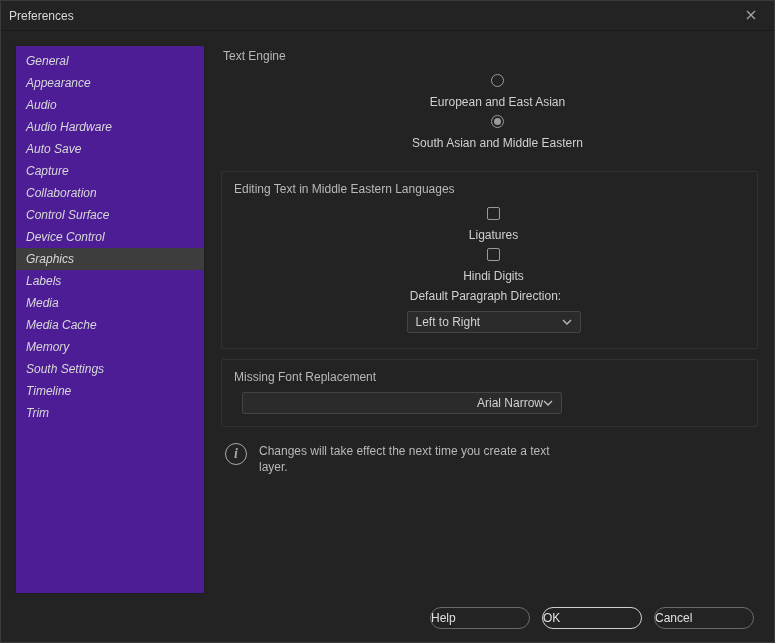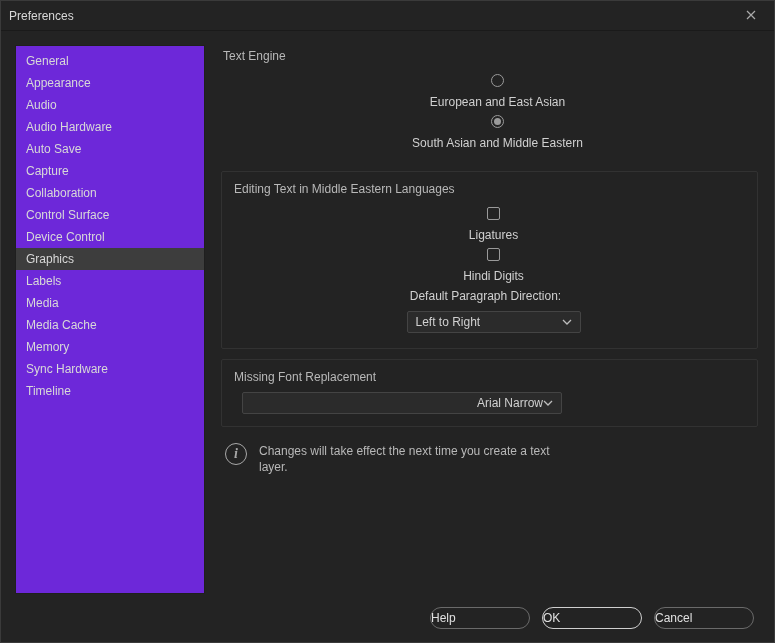--- a/index.html
+++ b/index.html
@@ -45,24 +45,25 @@
   .close-btn svg { width: 10px; height: 10px; }
   .body-area {
     flex: 1;
     display: flex;
     padding: 14px 14px 0 14px;
     gap: 14px;
     overflow: hidden;
   }
   .sidebar {
     width: 190px;
-    background: #6d28d9;
+    background: #4c1d95;
     border: 1px solid #1f1f1f;
     padding-top: 4px;
     overflow: hidden;
+    font-style: italic;
   }
   .sidebar-item {
     padding: 3px 10px;
     color: #d8d8d8;
     cursor: pointer;
     line-height: 16px;
   }
   .sidebar-item.selected {
     background: #3d3d3d;
   }
@@ -206,22 +207,23 @@
       <div class="sidebar-item"><span>Auto Save</span></div>
       <div class="sidebar-item"><span>Capture</span></div>
       <div class="sidebar-item"><span>Collaboration</span></div>
       <div class="sidebar-item"><span>Control Surface</span></div>
       <div class="sidebar-item"><span>Device Control</span></div>
       <div class="sidebar-item selected"><span>Graphics</span></div>
       <div class="sidebar-item"><span>Labels</span></div>
       <div class="sidebar-item"><span>Media</span></div>
       <div class="sidebar-item"><span>Media Cache</span></div>
       <div class="sidebar-item"><span>Memory</span></div>
-      <div class="sidebar-item"><span>Sync Hardware</span></div>
+      <div class="sidebar-item"><span>South Settings</span></div>
       <div class="sidebar-item"><span>Timeline</span></div>
+      <div class="sidebar-item"><span>Trim</span></div>
     </div>
 
     <div class="content">
 
       <div class="plain-title">Text Engine</div>
       <div style="padding-left:8px; margin-bottom:18px;">
         <div class="radio-row">
           <span class="radio"></span>
           <span class="label">European and East Asian</span>
         </div>

